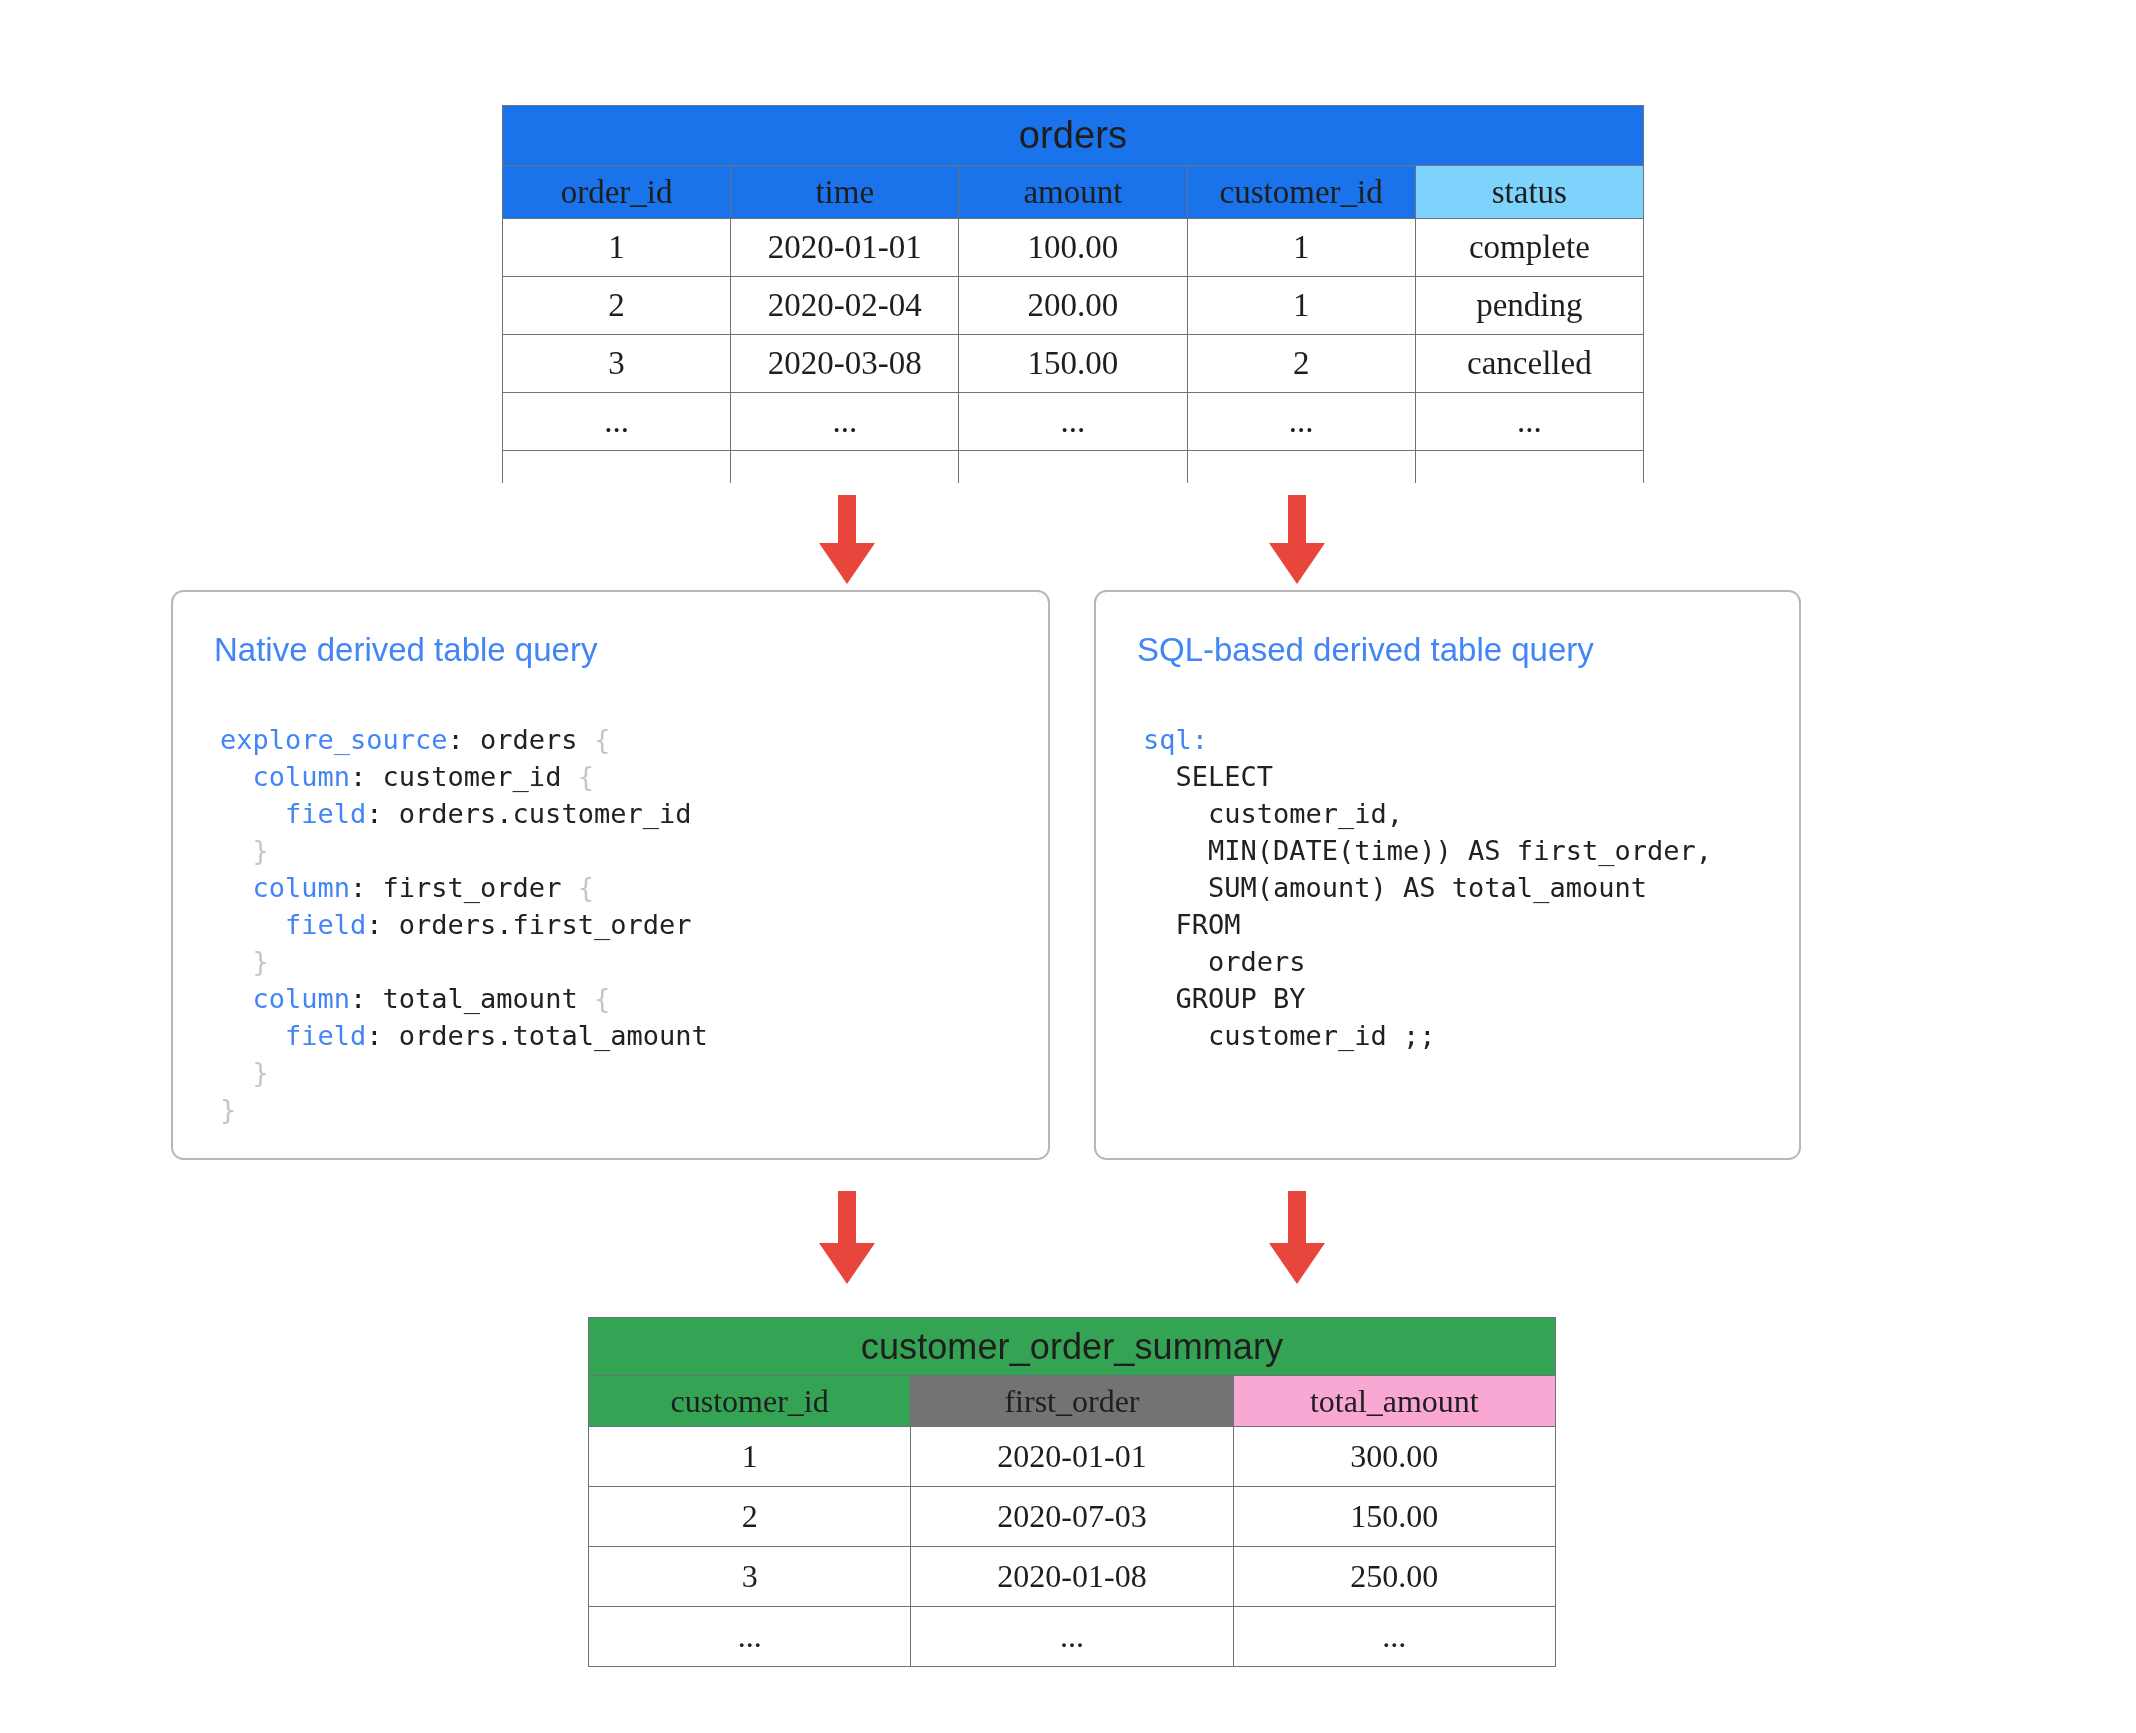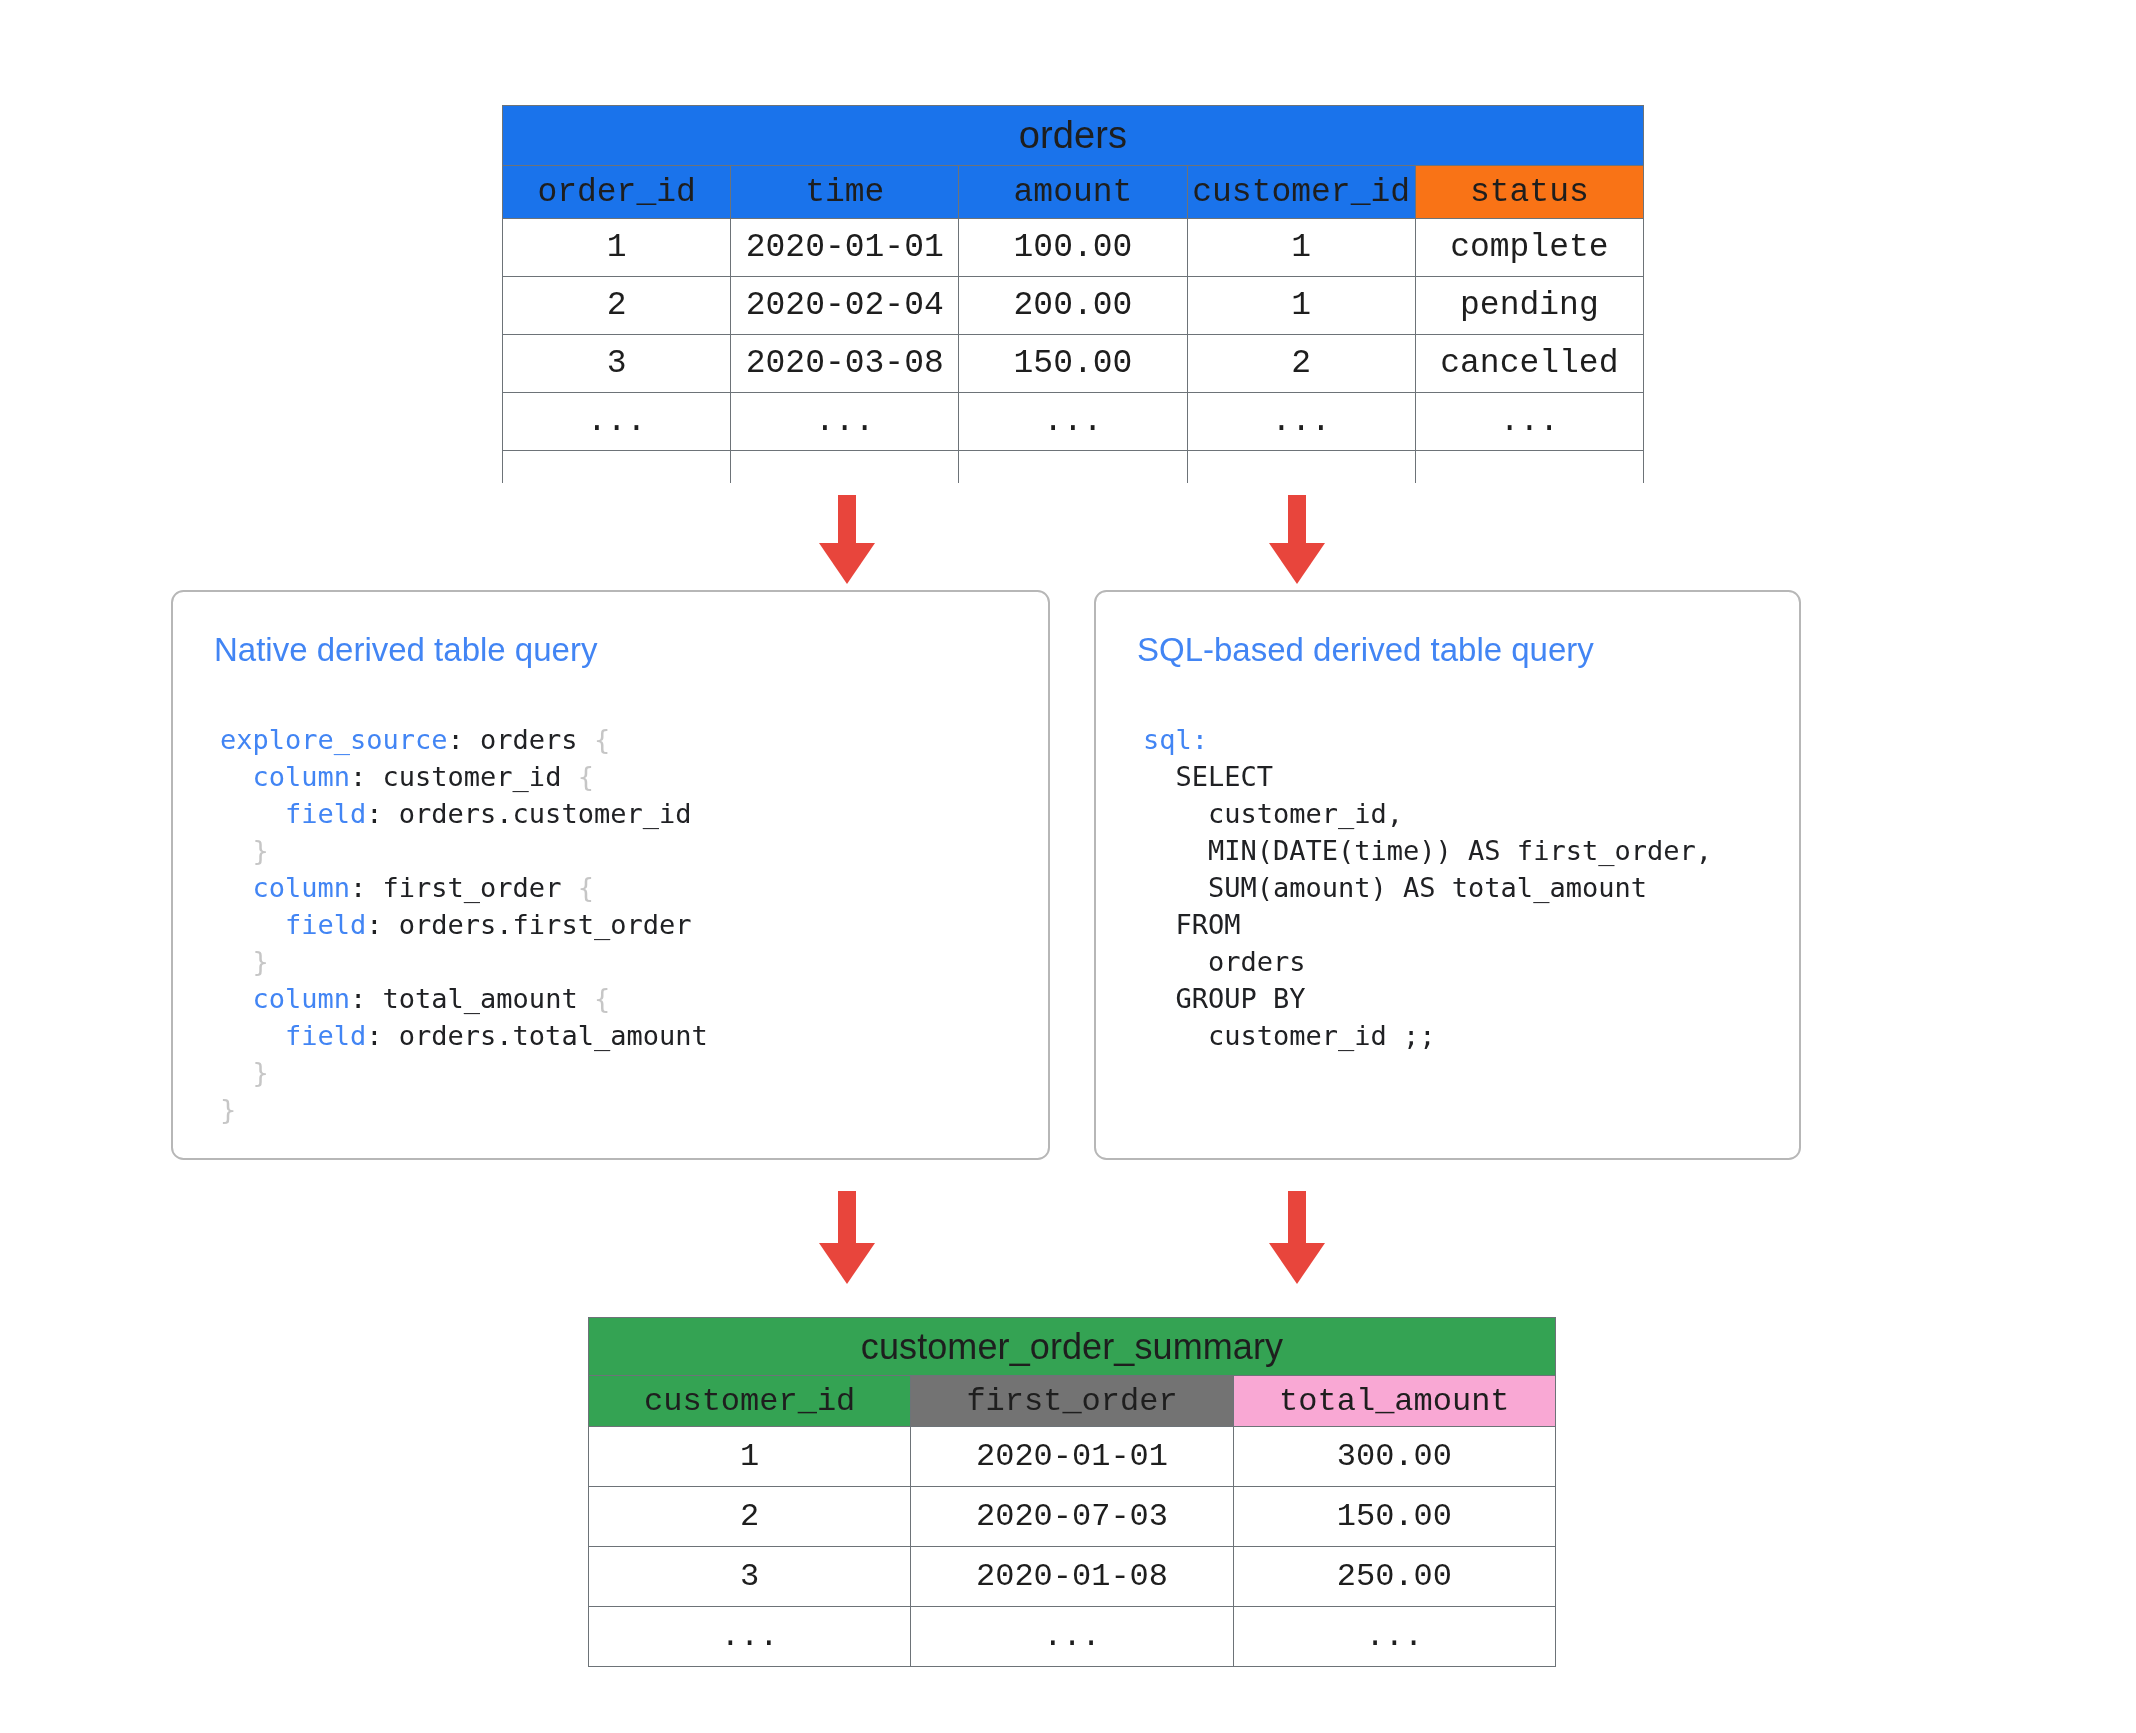--- a/index.html
+++ b/index.html
@@ -25,21 +25,21 @@
     position: absolute;
     border-collapse: collapse;
     table-layout: fixed;
     background: #ffffff;
   }
   .db-table td, .db-table th {
     border: 1.8px solid #6d7378;
     padding: 0;
     text-align: center;
     vertical-align: middle;
-    font-family: Liberation Mono, monospace;
+    font-family: Liberation Serif, serif;
     font-weight: 400;
     color: #1e1e1e;
     white-space: nowrap;
   }
   .tbl-title {
     font-family: "Liberation Sans", sans-serif !important;
     font-weight: bold;
     color: #ffffff;
     letter-spacing: 0.1px;
   }
@@ -169,21 +169,21 @@
   <table class="db-table" id="orders-table">
     <tbody>
       <tr>
         <td class="tbl-title" colspan="5" style="background: rgb(26, 115, 235);">orders</td>
       </tr>
       <tr>
         <td class="tbl-colhead" style="width: 19.6%; background: rgb(26, 115, 235);">order_id</td>
         <td class="tbl-colhead" style="width: 20.2%; background: rgb(26, 115, 235);">time</td>
         <td class="tbl-colhead" style="width: 18.6%; background: rgb(26, 115, 235);">amount</td>
         <td class="tbl-colhead" style="width: 22.1%; background: rgb(26, 115, 235);">customer_id</td>
-        <td class="tbl-colhead" style="width: 19.5%; background: #f97316;">status</td>
+        <td class="tbl-colhead" style="width: 19.5%; background: #7dd3fc;">status</td>
       </tr>
       <tr>
         <td class="data-cell">1</td>
         <td class="data-cell">2020-01-01</td>
         <td class="data-cell">100.00</td>
         <td class="data-cell">1</td>
         <td class="data-cell">complete</td>
       </tr>
       <tr>
         <td class="data-cell">2</td>

